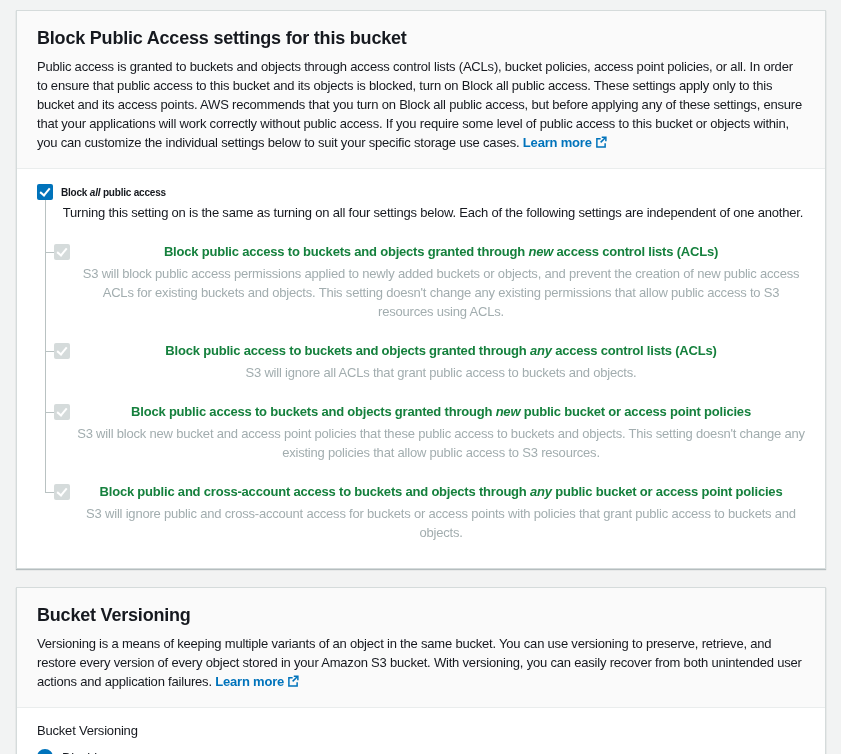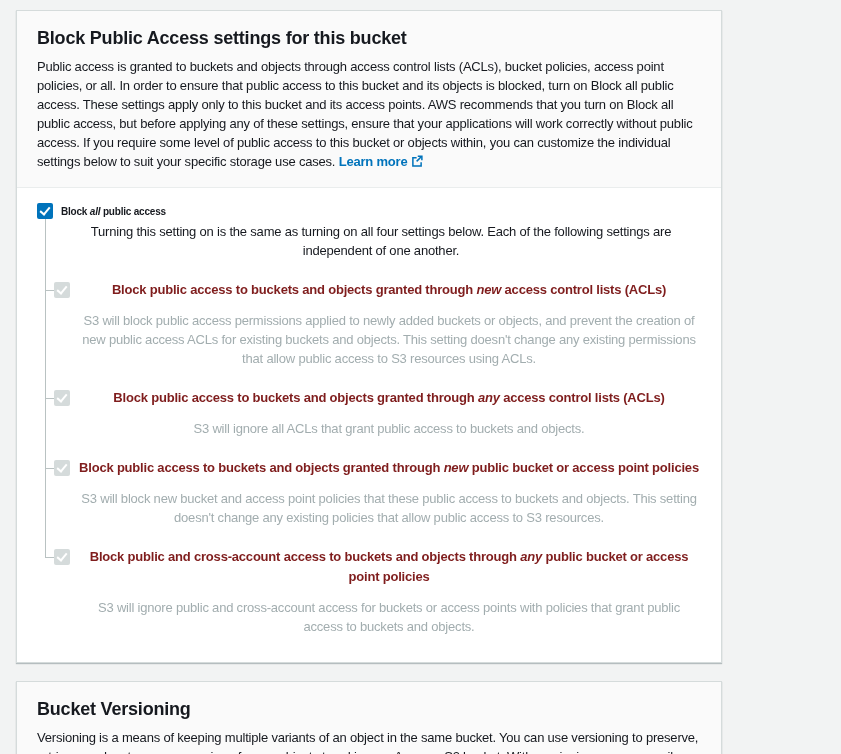--- a/index.html
+++ b/index.html
@@ -5,21 +5,21 @@
   * { margin:0; padding:0; box-sizing:border-box; }
   html,body { width:841px; height:754px; overflow:hidden; }
   body {
     background:#f2f3f3;
     font-family:"Liberation Sans", sans-serif;
     color:#16191f;
     padding-top:10px;
     letter-spacing:-0.2px;
   }
   .panel {
-    width:706px;
+    width:810px;
     margin:0 0 0 16px;
     background:#fff;
     border:1px solid #d5dbdb;
     box-shadow:0 1px 1px 0 rgba(0,28,36,0.25);
   }
   .panel-header {
     background:#fafafa;
     border-bottom:1px solid #eaeded;
     padding:17px 20px 16px 20px;
   }
@@ -93,28 +93,28 @@
     background:#b9c2c2;
   }
   .sub-item.last::before {     
     bottom:auto; height:31px;
   }
   .sub-check { position:absolute; left:17px; top:22px; }
   .sub-title {
     font-size:13px;
     font-weight:bold;
     line-height:20px;
-    color:#7f1d1d;
+    color:#15803d;
     max-width:730px;
   }
   .sub-desc {
     font-size:13px;
     line-height:19px;
     color:#a2adaf;
-    margin-top:11px;
+    margin-top:2px;
     max-width:730px;
   }
 
   
   .gap { height:18px; }
   .bv-body { padding:15px 20px 24px 20px; }
   .bv-label { font-size:13px; }
   .radio-row { display:flex; align-items:center; margin-top:11px; cursor:pointer; }
   .radio {
     width:16px; height:16px;

